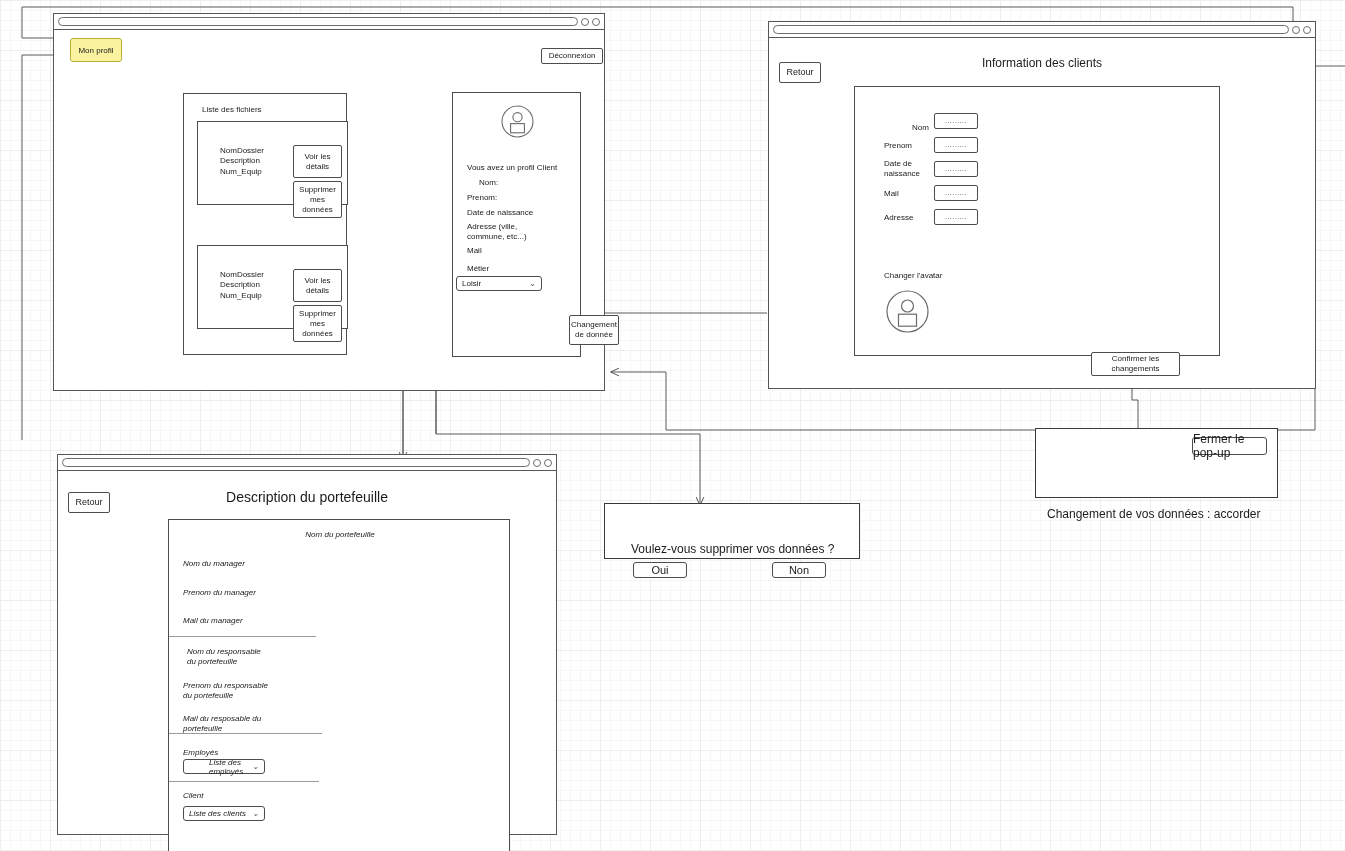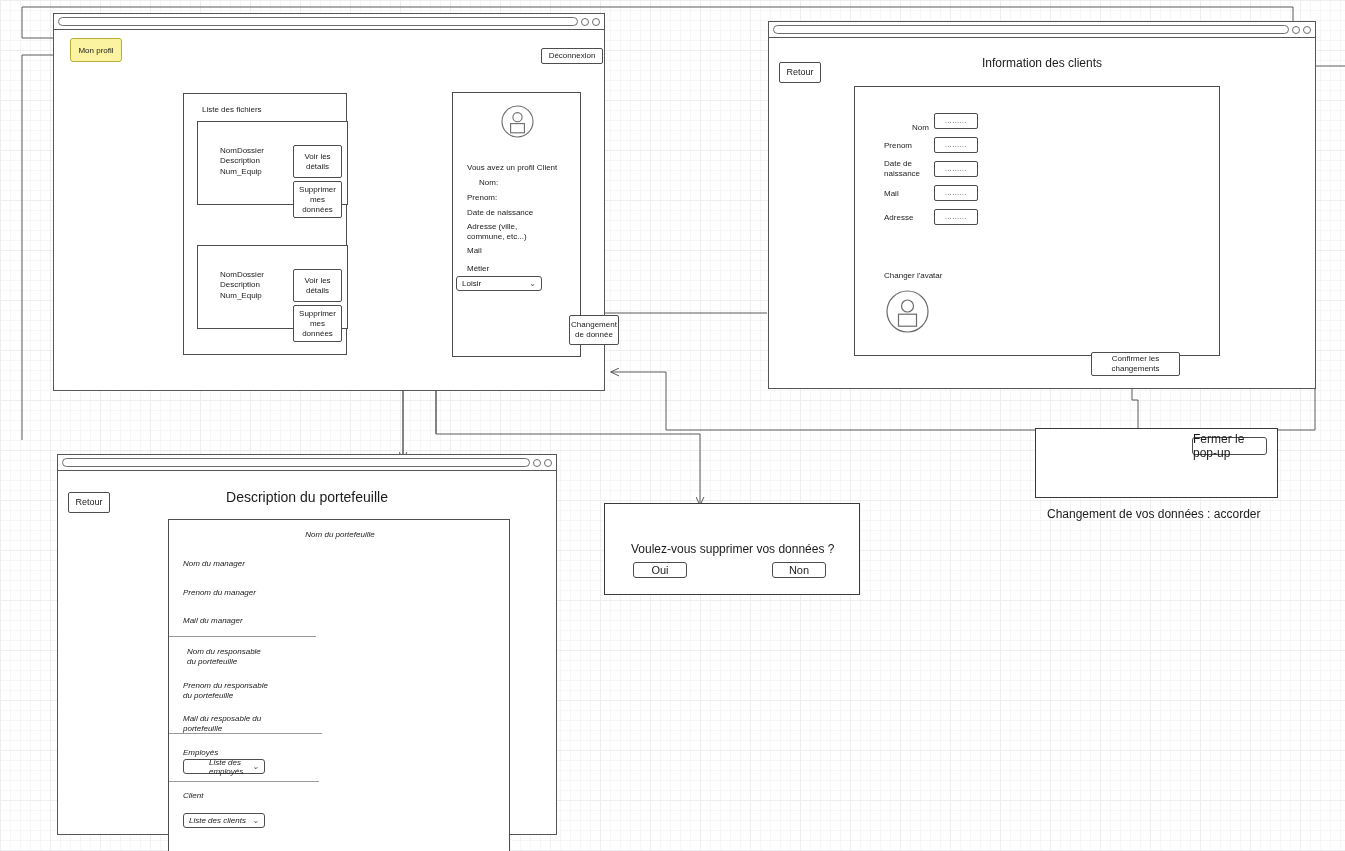--- a/index.html
+++ b/index.html
@@ -349,30 +349,30 @@
 
         <div class="lbl" style="left:14px;top:228px;">Employés</div>
         <div class="select" style="left:14px;top:239px;width:82px;height:15px;padding-left:25px;">
           <span class="sel-txt">Liste des employés</span>
           <span class="caret">⌄</span>
         </div>
 
         <div class="rule" style="left:0px;top:261px;width:150px;"></div>
 
         <div class="lbl" style="left:14px;top:271px;">Client</div>
-        <div class="select" style="left:14px;top:293px;width:82px;height:15px;justify-content:space-between;">
+        <div class="select" style="left:14px;top:286px;width:82px;height:15px;justify-content:space-between;">
           <span class="sel-txt">Liste des clients</span>
           <span class="caret">⌄</span>
         </div>
       </div>
 
     </div>
   </div>
 
-  <div class="popup" style="left:604px;top:503px;width:256px;height:92px;">
+  <div class="popup" style="left:604px;top:503px;width:256px;height:56px;">
     <div class="popup-text" style="left:26px;top:38px;">Voulez-vous supprimer vos données ?</div>
     <div class="popup-btn" style="left:28px;top:58px;width:54px;height:16px;">Oui</div>
     <div class="popup-btn" style="left:167px;top:58px;width:54px;height:16px;">Non</div>
   </div>
 
   <div class="popup" style="left:1035px;top:428px;width:243px;height:70px;">
     <div class="popup-text" style="left:11px;top:41px;margin-top:37px;">Changement de vos données : accorder</div>
     <div class="popup-btn small" style="left:156px;top:8px;width:75px;height:18px;">Fermer le pop-up</div>
   </div>
 

